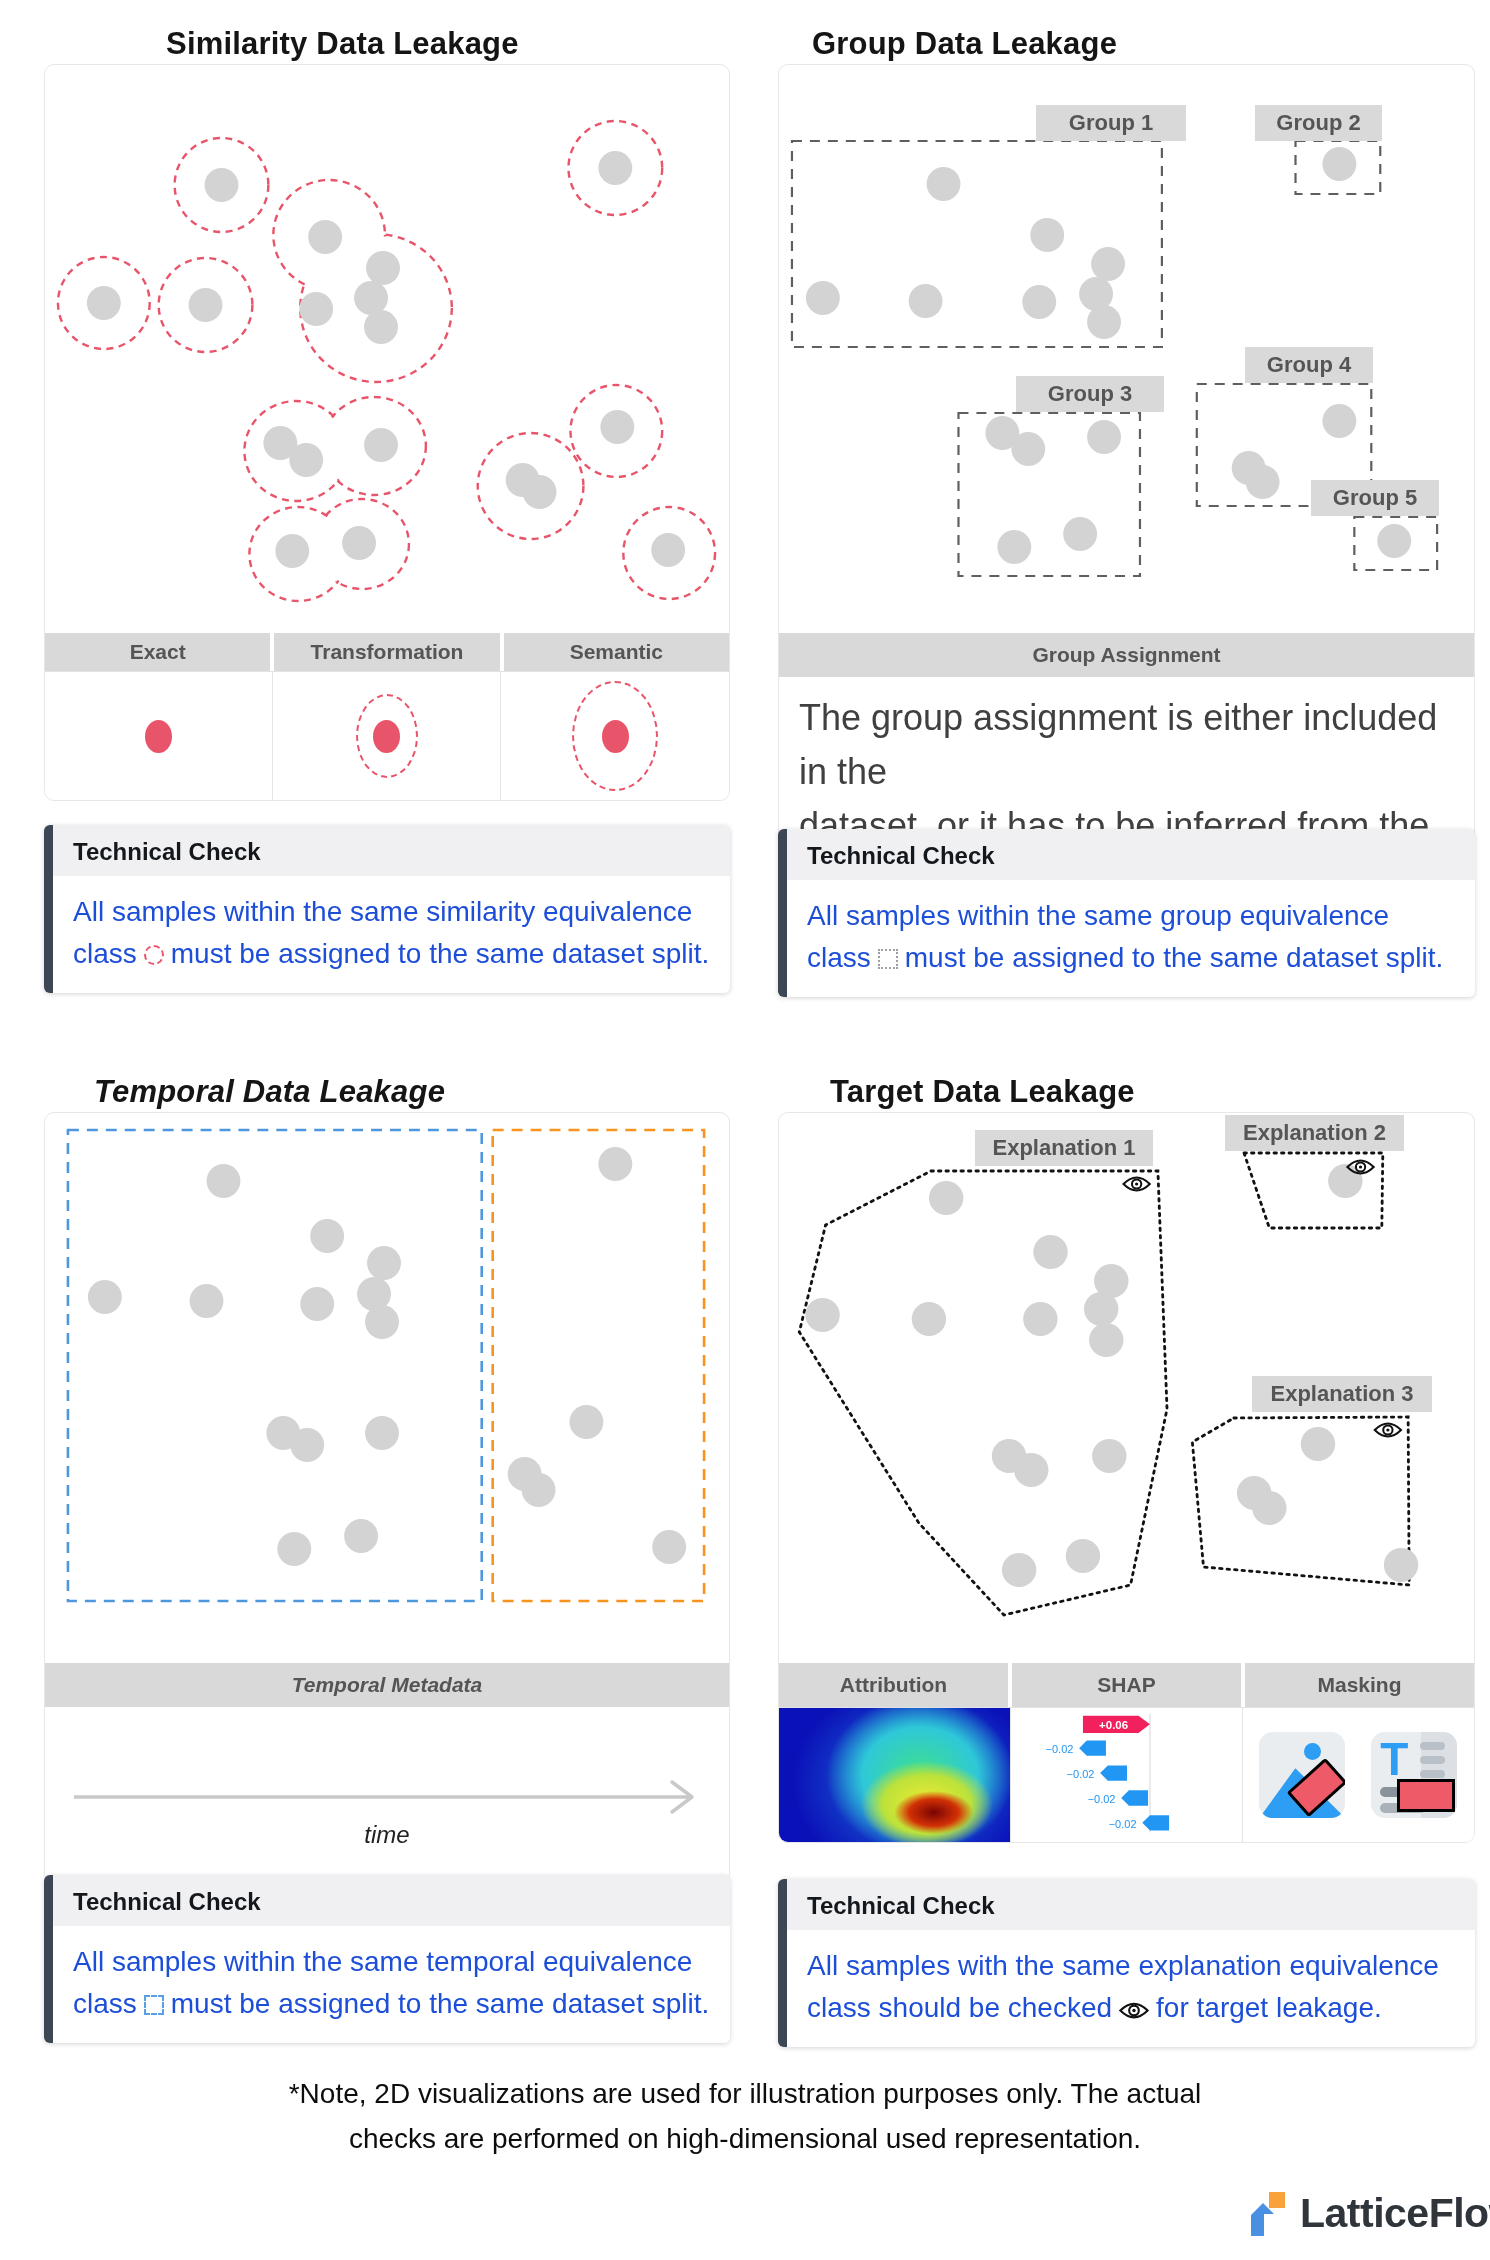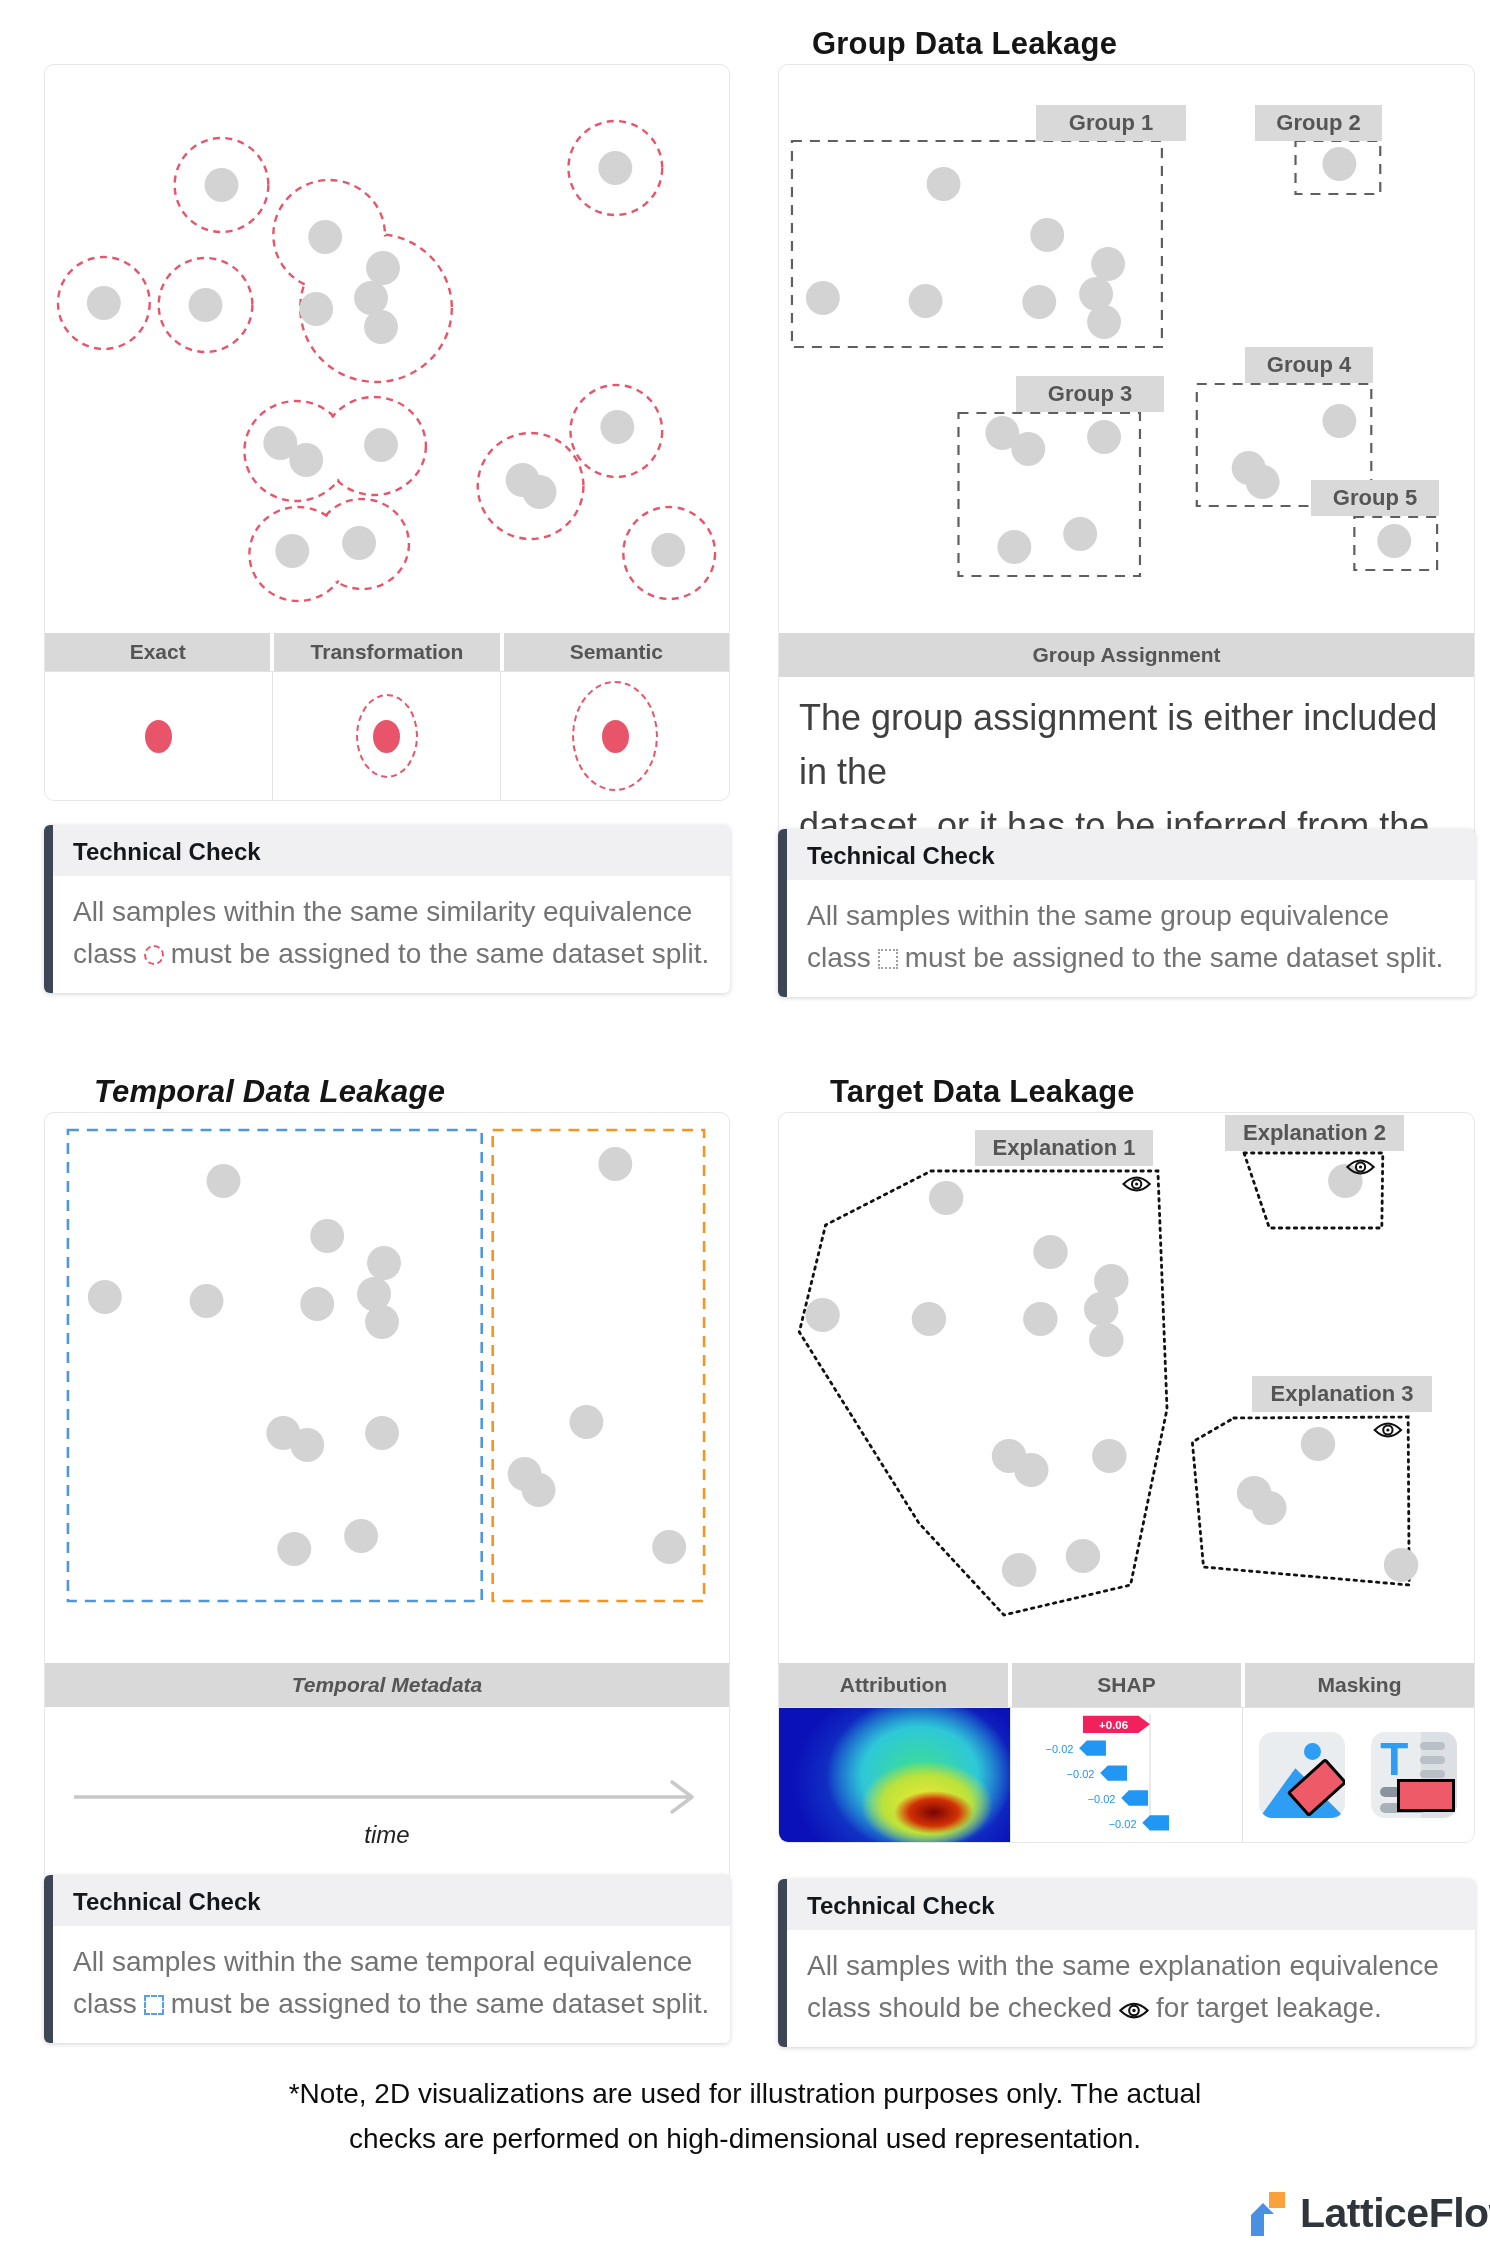--- a/index.html
+++ b/index.html
@@ -70,38 +70,39 @@
   .doc-shade{position:absolute;top:0;bottom:0;right:0;width:42%;background:#dce0e4;}
   .mi-T{position:absolute;left:9px;top:0px;font-size:46px;font-weight:800;color:#2e9df4;}
   .mi-pill{position:absolute;right:12px;width:25px;height:8px;border-radius:4px;background:#b9c0c7;}
   .mi-bar1{position:absolute;left:9px;top:55px;width:66px;height:10px;border-radius:5px;background:#8a939b;}
   .mi-bar2{position:absolute;left:9px;top:71px;width:46px;height:10px;border-radius:5px;background:#aab1b8;}
   .mi-mask{position:absolute;right:2px;bottom:6px;width:52px;height:27px;background:#ee5a68;border:3px solid #000;}
   
   .tc{position:absolute;border-left:9px solid #3c4654;border-radius:6px;background:#f0f0f2;
       box-shadow:0 1px 5px rgba(0,0,0,.18);box-sizing:border-box;overflow:hidden;}
   .tc-head{padding:13px 20px 10px;font-size:24px;font-weight:700;color:#14181d;}
-  .tc-body{background:#fff;padding:15px 20px 18px;font-size:28px;line-height:1.5;color:#737373;}
+  .tc-body{background:#fff;padding:15px 20px 18px;font-size:28px;line-height:1.5;color:#1d4ed8;}
   .ic{display:inline-block;width:20px;height:20px;vertical-align:-2px;margin:0 7px;box-sizing:border-box;}
   .ic-sim{border:2px dashed #e8556a;border-radius:50%;}
   .ic-grp{border:2px dotted #9aa0a6;}
   .ic-tmp{border:2px dashed #57a0e5;}
   .ic-eye{width:32px;height:21px;vertical-align:-4px;margin:0 6px;}
   
   .footnote{position:absolute;top:2072px;left:0;right:0;text-align:center;
             font-size:28px;line-height:1.6;color:#0d0d0d;}
   .logo{position:absolute;left:1248px;top:2190px;display:flex;align-items:center;gap:6px;}
   .logo-text{font-size:41px;font-weight:800;color:#2f353b;letter-spacing:-.5px;}
 </style>
 </head>
 <body>
 
 <div class="page">
 
   <div class="quad" style="left:44px;top:24px;width:686px;">
+    <div class="q-title" style="left:110px;">Similarity Data Leakage</div>
     <div class="panel" style="width:686px;">
       <div class="scatter" style="height:568px;">
         <svg preserveAspectRatio="none" viewBox="0 0 686 568">
             <ellipse cx="177" cy="120" rx="47" ry="47" class="red-dash" fill="none"></ellipse>
             <ellipse cx="572" cy="103" rx="47" ry="47" class="red-dash" fill="none"></ellipse>
             <ellipse cx="59" cy="238" rx="46" ry="46" class="red-dash" fill="none"></ellipse>
             <ellipse cx="161" cy="240" rx="47" ry="47" class="red-dash" fill="none"></ellipse>
             <ellipse cx="285" cy="170" rx="56" ry="55" class="red-dash" fill="none"></ellipse>
             <ellipse cx="332" cy="243" rx="76" ry="74" class="red-dash" fill="none"></ellipse>
             <ellipse cx="285" cy="170" rx="54" ry="53" fill="#fff" stroke="none"></ellipse>

